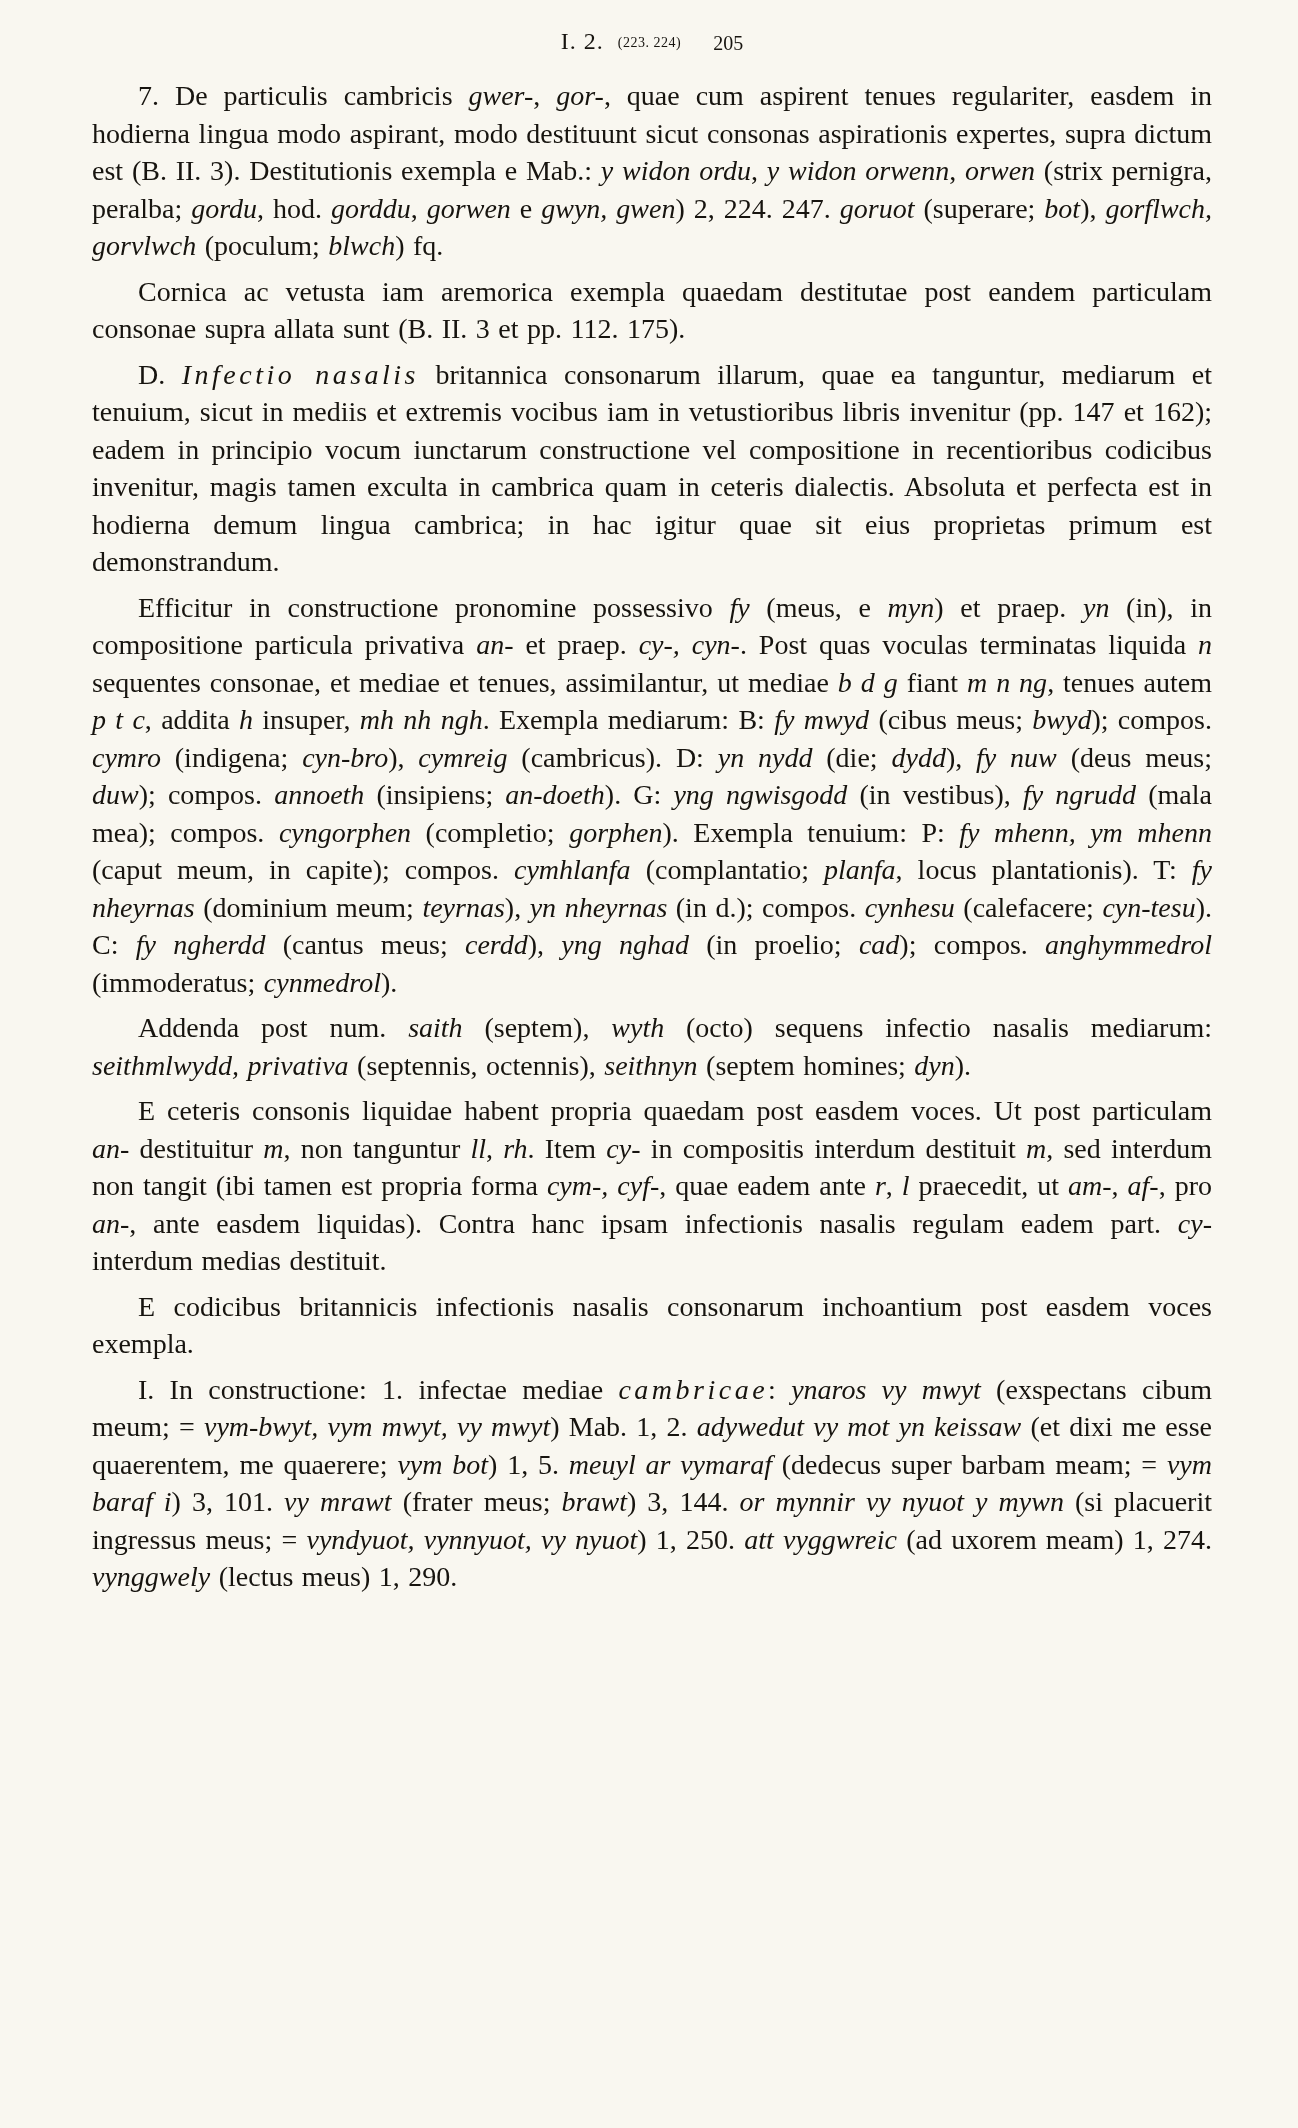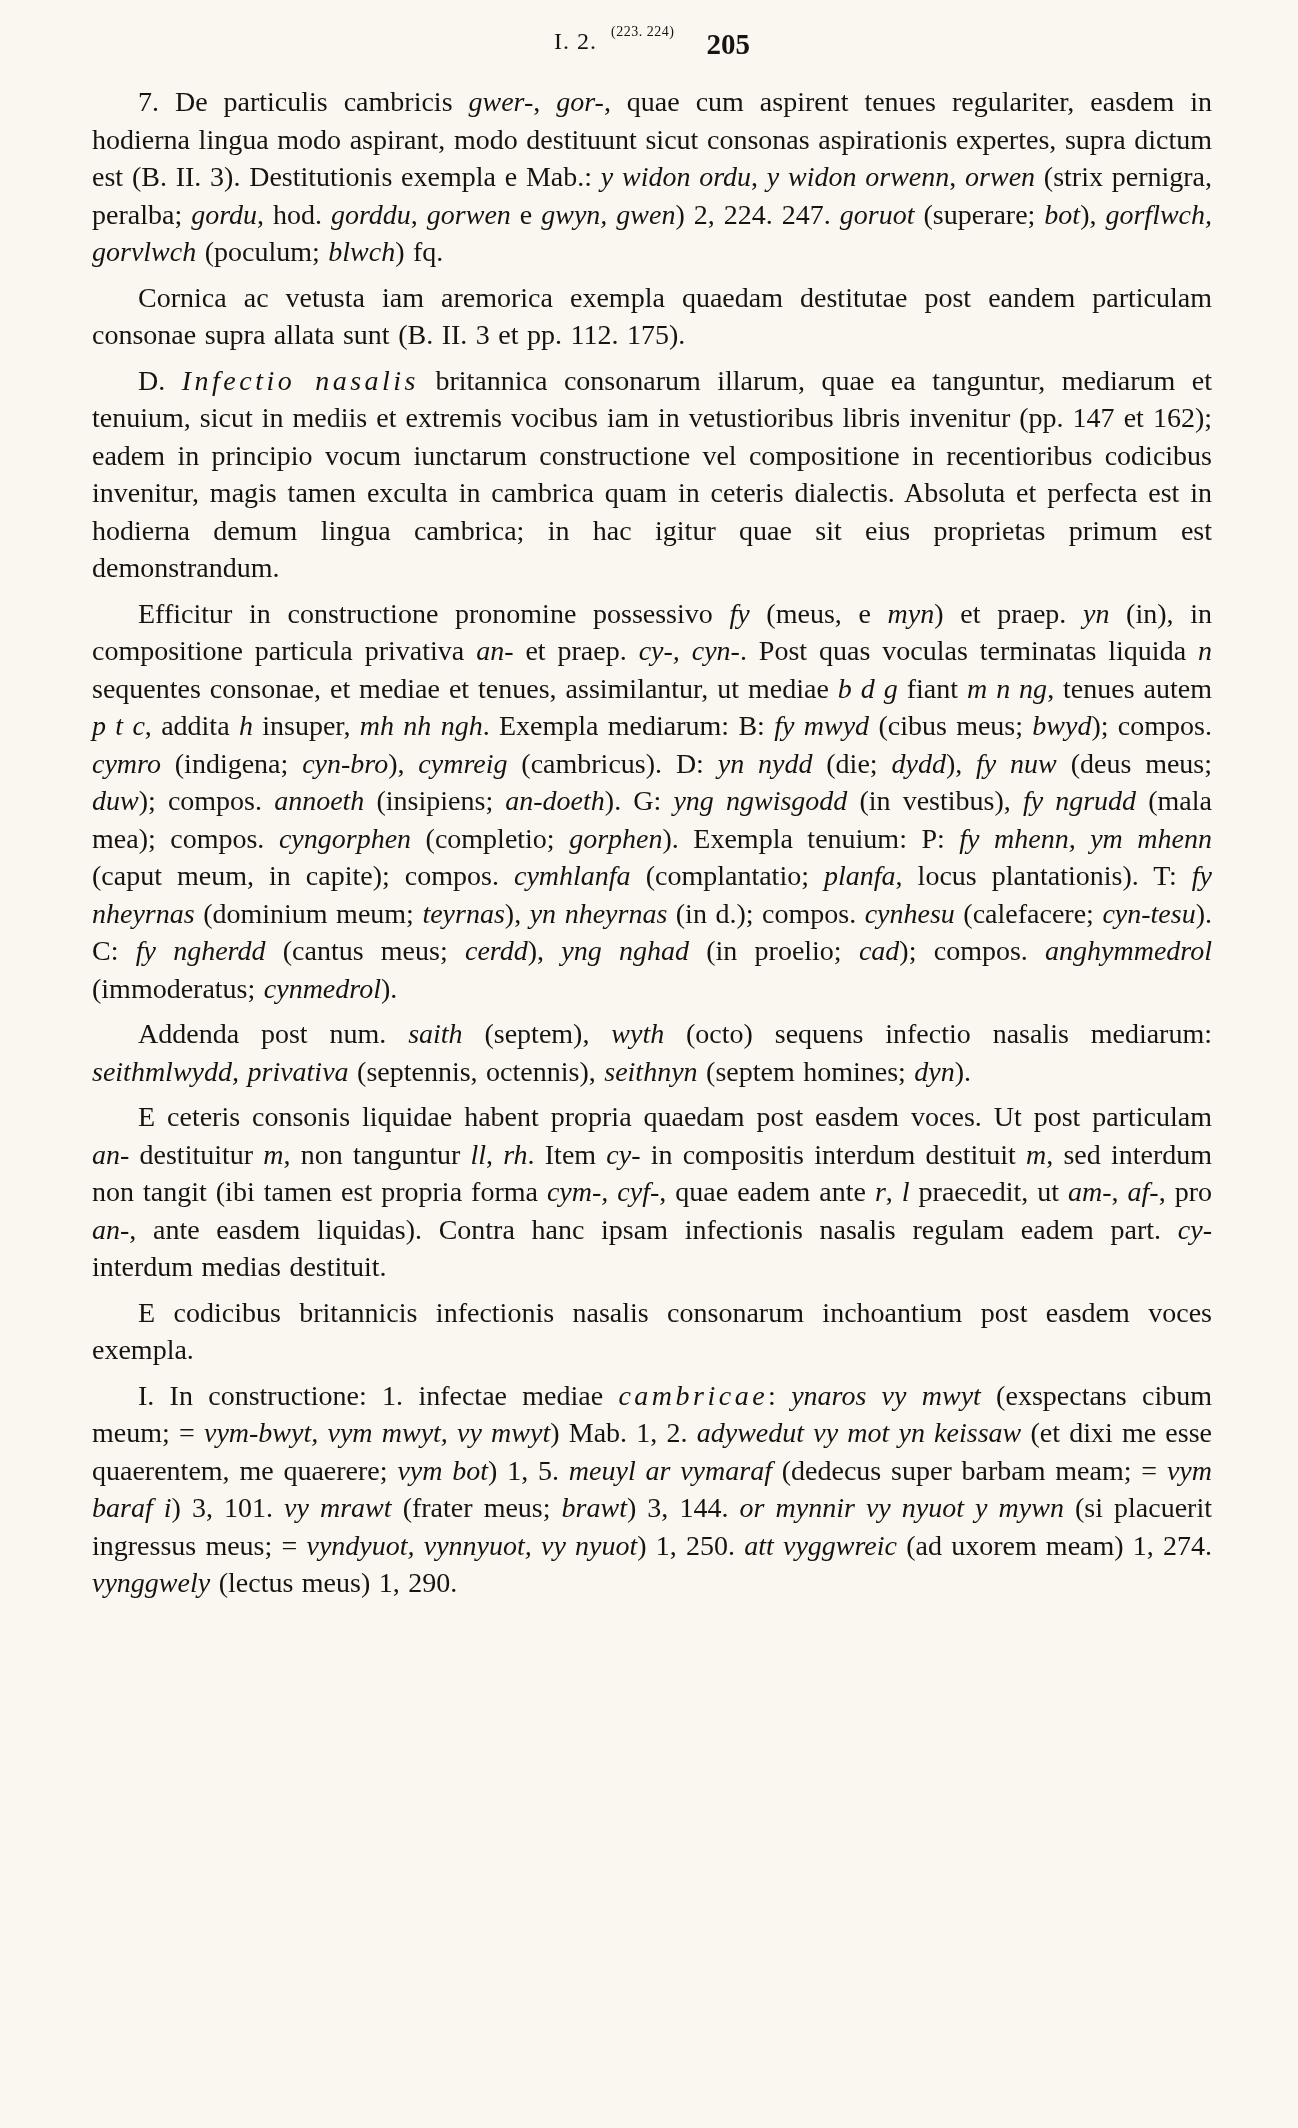--- a/index.html
+++ b/index.html
@@ -14,43 +14,43 @@
     box-sizing: border-box;
     background: #f9f7f0;
     color: #17140f;
     padding: 28px 78px 40px 84px;
     font-family: "Liberation Serif", "DejaVu Serif", serif;
     overflow: hidden;
   }
   .header {
     display: flex;
     justify-content: center;
-    align-items: flex-start;
+    align-items: flex-end;
     gap: 14px;
     margin-bottom: 22px;
     white-space: nowrap;
   }
   .header .section {
     font-size: 24px;
     letter-spacing: 1px;
   }
   .header .title {
     font-size: 21px;
     letter-spacing: 2.2px;
     font-weight: 600;
   }
   .header .ref {
     font-size: 14px;
     position: relative;
     top: -4px;
     letter-spacing: 0.5px;
   }
   .header .pageno {
-    font-size: 29px;
-    font-weight: 700;
+    font-size: 20px;
+    font-weight: 400;
     margin-left: 18px;
   }
   .content p.para {
     margin: 8px;
     font-size: 28px;
     line-height: 37.5px;
     text-align: justify;
     text-indent: 46px;
     word-spacing: 1.5px;
   }

